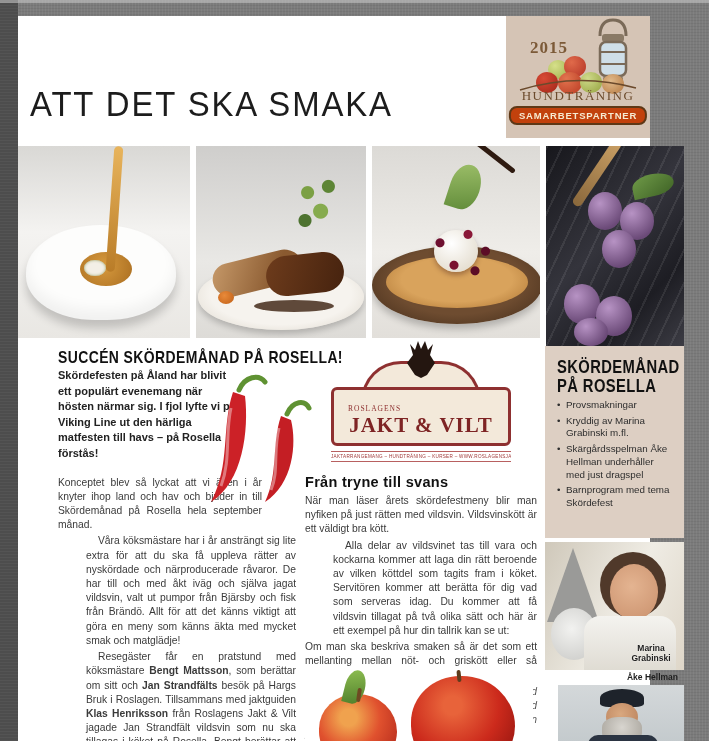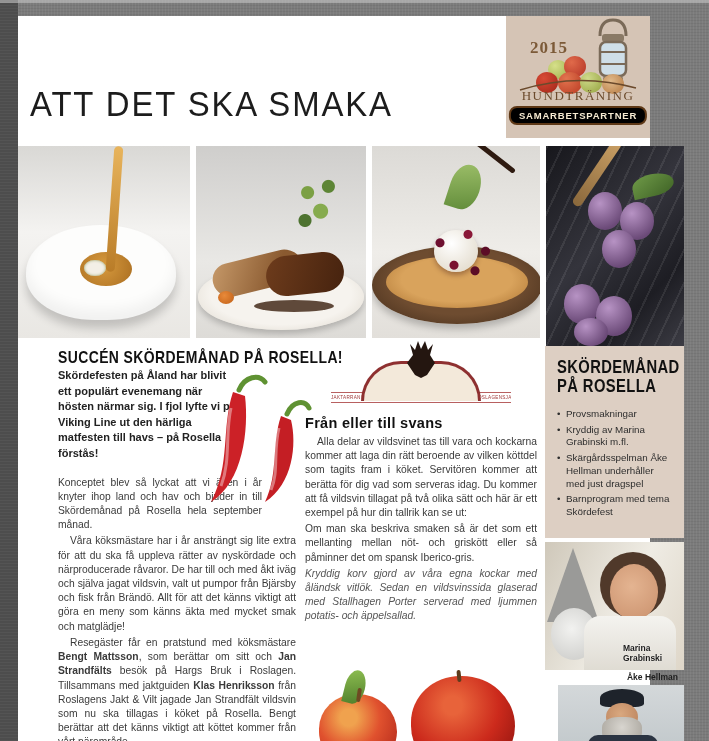--- a/index.html
+++ b/index.html
@@ -16,21 +16,21 @@
 
   
   .badge { position:absolute; right:0; top:0; width:144px; height:122px; background:#d5c4b5; }
   .badge-year { position:absolute; left:24px; top:22px; font-family:"Liberation Serif", serif;
                 font-weight:bold; font-size:17px; color:#7c5a38; letter-spacing:1px; }
   .badge-brand { position:absolute; left:0; top:72px; width:100%; text-align:center;
                  font-family:"Liberation Serif", serif; font-size:13px; color:#6b4a2c;
                  letter-spacing:1.5px; }
   .badge-arc { position:absolute; left:8px; top:62px; width:128px; height:14px; }
   .badge-banner { position:absolute; left:50%; top:90px; transform:translateX(-50%);
-                  background:#000000; border:2px solid #5e3816; border-radius:8px;
+                  background:#c2410c; border:2px solid #5e3816; border-radius:8px;
                   padding:2px 8px; color:#f6ead1; font-size:9.5px; font-weight:bold;
                   letter-spacing:0.8px; white-space:nowrap; }
   .lantern { position:absolute; left:84px; top:2px; }
   .apple { position:absolute; border-radius:50%; }
   .ap1 { left:42px; top:44px; width:20px; height:19px; background:radial-gradient(circle at 35% 30%, #d6e08a, #9fae4a); }
   .ap2 { left:58px; top:40px; width:22px; height:21px; background:radial-gradient(circle at 35% 30%, #e06a4a, #b23325); }
   .ap3 { left:30px; top:56px; width:22px; height:21px; background:radial-gradient(circle at 35% 30%, #d84a35, #a02518); }
   .ap4 { left:52px; top:56px; width:24px; height:22px; background:radial-gradient(circle at 35% 30%, #e2744f, #b93a22); }
   .ap5 { left:74px; top:56px; width:22px; height:21px; background:radial-gradient(circle at 35% 30%, #cfd98a, #94a23e); }
   .ap6 { left:96px; top:58px; width:22px; height:20px; background:radial-gradient(circle at 40% 35%, #e0b98a, #b5783f); }
@@ -101,21 +101,21 @@
   .knife4 { position:absolute; left:46px; top:-12px; width:10px; height:78px; border-radius:5px;
             background:linear-gradient(180deg,#caa065,#8a683c); transform:rotate(34deg); }
 
   
   .marker { font-weight:bold; transform:scaleX(.82); transform-origin:left; display:inline-block;
             letter-spacing:.5px; white-space:nowrap; color:#111; }
   .col-left { position:absolute; left:40px; top:332px; width:238px; }
   .col-left h2 { font-size:17px; }
   .lead { font-weight:bold; font-size:11px; line-height:1.42; color:#222; width:178px; margin-bottom:14px; }
   .body-p { font-size:10.3px; line-height:1.38; color:#3a3a3a; text-align:justify; margin-bottom:2px; }
-  .indent { text-indent:12px; }
+  .indent { text-indent:12px;margin-left:28px; }
   .w200 { width:204px; }
   .chili-art { position:absolute; left:177px; top:352px; width:118px; height:142px; z-index:2; }
 
   .col-mid { position:absolute; left:287px; top:345px; width:232px; }
   .logo-box { width:180px; margin:0 auto 4px auto; position:relative; padding-top:26px; }
   .logo-arch { position:absolute; left:30px; top:0; width:120px; height:40px;
                background:#f3e9da; border:3px solid #8e3030; border-bottom:none;
                border-radius:60px 60px 0 0; }
   .logo-body { position:relative; background:#f3e9da; border:3px solid #8e3030; border-radius:6px;
                padding:14px 6px 5px 6px; text-align:center; }
@@ -135,39 +135,39 @@
          background:radial-gradient(circle at 38% 32%, #f0a24e 12%, #e0512e 45%, #b52b1c 85%); }
   .apR { left:106px; top:8px; width:104px; height:98px;
          background:radial-gradient(circle at 40% 30%, #e8633a 10%, #cc2a1c 50%, #8e130e 90%); }
   .apple-leaf { position:absolute; left:40px; top:2px; width:20px; height:34px; border-radius:50% 50% 50% 0;
                 background:linear-gradient(160deg,#8fbf52,#4e7d2a); transform:rotate(14deg); }
   .apple-stem { position:absolute; left:52px; top:20px; width:4px; height:14px; background:#6e4a22; border-radius:2px; transform:rotate(8deg); }
   .apple-stem2 { position:absolute; left:152px; top:2px; width:4px; height:12px; background:#5e3c1c; border-radius:2px; transform:rotate(-6deg); }
 
   .col-right { position:absolute; left:527px; top:330px; width:139px; }
   .side-box { background:#ddcfc3; padding:12px 10px 10px 12px; height:192px; }
-  .side-box h3 { font-size:18px; line-height:1.08; margin-bottom:11px; }
+  .side-box h3 { font-size:18px; line-height:1.08; margin-bottom:2px; }
   .side-box h3 .marker { white-space:normal; }
   .side-list { list-style:none; font-size:9.8px; color:#2e2e2e; line-height:1.3; }
   .side-list li { padding-left:9px; position:relative; margin-bottom:3px; }
   .side-list li::before { content:"•"; position:absolute; left:0; top:0; color:#2e2e2e; }
   .pphoto { position:relative; overflow:hidden; }
   .pphoto.marina { margin-top:4px; height:128px; background:linear-gradient(115deg,#cfc8ba,#efece4 55%,#ded6c8); }
   .gnome-hat { position:absolute; left:2px; top:6px; width:0; height:0;
                border-left:26px solid transparent; border-right:26px solid transparent;
                border-bottom:74px solid #9a9a98; }
   .gnome-beard { position:absolute; left:6px; top:66px; width:46px; height:52px; border-radius:50%;
                  background:radial-gradient(circle at 45% 40%, #f2f2f0, #c9c9c6); }
   .m-hair { position:absolute; right:18px; top:10px; width:66px; height:66px; border-radius:50%; background:#50392a; }
   .m-face { position:absolute; right:26px; top:22px; width:48px; height:56px; border-radius:50%;
             background:radial-gradient(circle at 45% 40%, #e4b491, #c9906c); }
   .m-shirt { position:absolute; right:8px; top:74px; width:92px; height:60px; border-radius:16px 16px 0 0;
              background:linear-gradient(180deg,#f4f3ef,#ddd9d0); }
   .caption { position:absolute; right:5px; bottom:6px; font-size:8.5px; font-weight:bold; color:#1d1d1d;
-             text-align:left; width:56px; line-height:1.15; text-shadow:0 0 2px rgba(255,255,255,.6); }
+             text-align:center; width:56px; line-height:1.15; text-shadow:0 0 2px rgba(255,255,255,.6); }
   .ake-caption { display:block; margin:3px 6px 2px 0; font-size:8.5px; font-weight:bold; color:#1d1d1d;
                  text-align:right; line-height:1.15; }
   .pphoto.ake { margin-left:13px; width:126px; height:74px; background:linear-gradient(180deg,#d4d8da,#bfc6c9); }
   .a-hat { position:absolute; left:42px; top:4px; width:44px; height:18px; border-radius:50% 50% 20% 20%;
            background:#1e232b; }
   .a-face { position:absolute; left:48px; top:18px; width:32px; height:28px; border-radius:50%;
             background:radial-gradient(circle at 45% 40%, #d9a87f, #b9805a); }
   .a-beard { position:absolute; left:44px; top:32px; width:40px; height:26px; border-radius:40%;
              background:radial-gradient(circle at 50% 40%, #d8d5cf, #a8a49c); }
   .a-body { position:absolute; left:30px; top:50px; width:70px; height:26px; border-radius:10px 10px 0 0;
@@ -260,23 +260,28 @@
       <p class="body-p indent"><span>Resegäster får en pratstund med köksmästare </span><b>Bengt Mattsson</b><span>, som berättar om sitt och </span><b>Jan Strandfälts</b><span> besök på Hargs Bruk i Roslagen. Tillsammans med jaktguiden </span><b>Klas Henriksson</b><span> från Roslagens Jakt &amp; Vilt jagade Jan Strandfält vildsvin som nu ska tillagas i köket på Rosella. Bengt berättar att det känns viktigt att köttet kommer från vårt närområde.</span></p>
 
     </div>
 
     <div class="col-mid">
       <div class="logo-box">
         <div class="logo-arch"></div>
         <svg class="deer" width="44" height="40" viewBox="0 0 44 40">
           <path d="M14 16 L11 5 L16 11 L19 2 L22 10 L26 2 L29 11 L34 5 L31 16 L36 24 L28 36 L22 39 L16 36 L8 24 Z" fill="#241610"></path>
         </svg>
+        <div class="logo-body">
+          <div class="logo-region">ROSLAGENS</div>
+          <div class="logo-name">JAKT &amp; VILT</div>
+        </div>
         <div class="logo-tagline">JAKTARRANGEMANG – HUNDTRÄNING – KURSER – WWW.ROSLAGENSJAKTVILT.SE</div>
       </div>
-      <h3 class="feature-h">Från eller till svans</h3>
+      <h3 class="feature-h">Från tryne till svans</h3>
+      <p class="body-p">När man läser årets skördefestmeny blir man nyfiken på just rätten med vildsvin. Vildsvinskött är ett väldigt bra kött.</p>
       <p class="body-p indent">Alla delar av vildsvinet tas till vara och kockarna kommer att laga din rätt beroende av vilken köttdel som tagits fram i köket. Servitören kommer att berätta för dig vad som serveras idag. Du kommer att få vildsvin tillagat på två olika sätt och här är ett exempel på hur din tallrik kan se ut:</p>
       <p class="body-p">Om man ska beskriva smaken så är det som ett mellanting mellan nöt- och griskött eller så påminner det om spansk Iberico-gris.</p>
       <p class="body-p menu-text">Kryddig korv gjord av våra egna kockar med åländsk vitlök. Sedan en vildsvinssida glaserad med Stallhagen Porter serverad med ljummen potatis- och äppelsallad.</p>
     </div>
 
     <div class="apples-art">
       <div class="apple-big apL"></div>
       <div class="apple-big apR"></div>
       <div class="apple-leaf"></div>
       <div class="apple-stem"></div>

